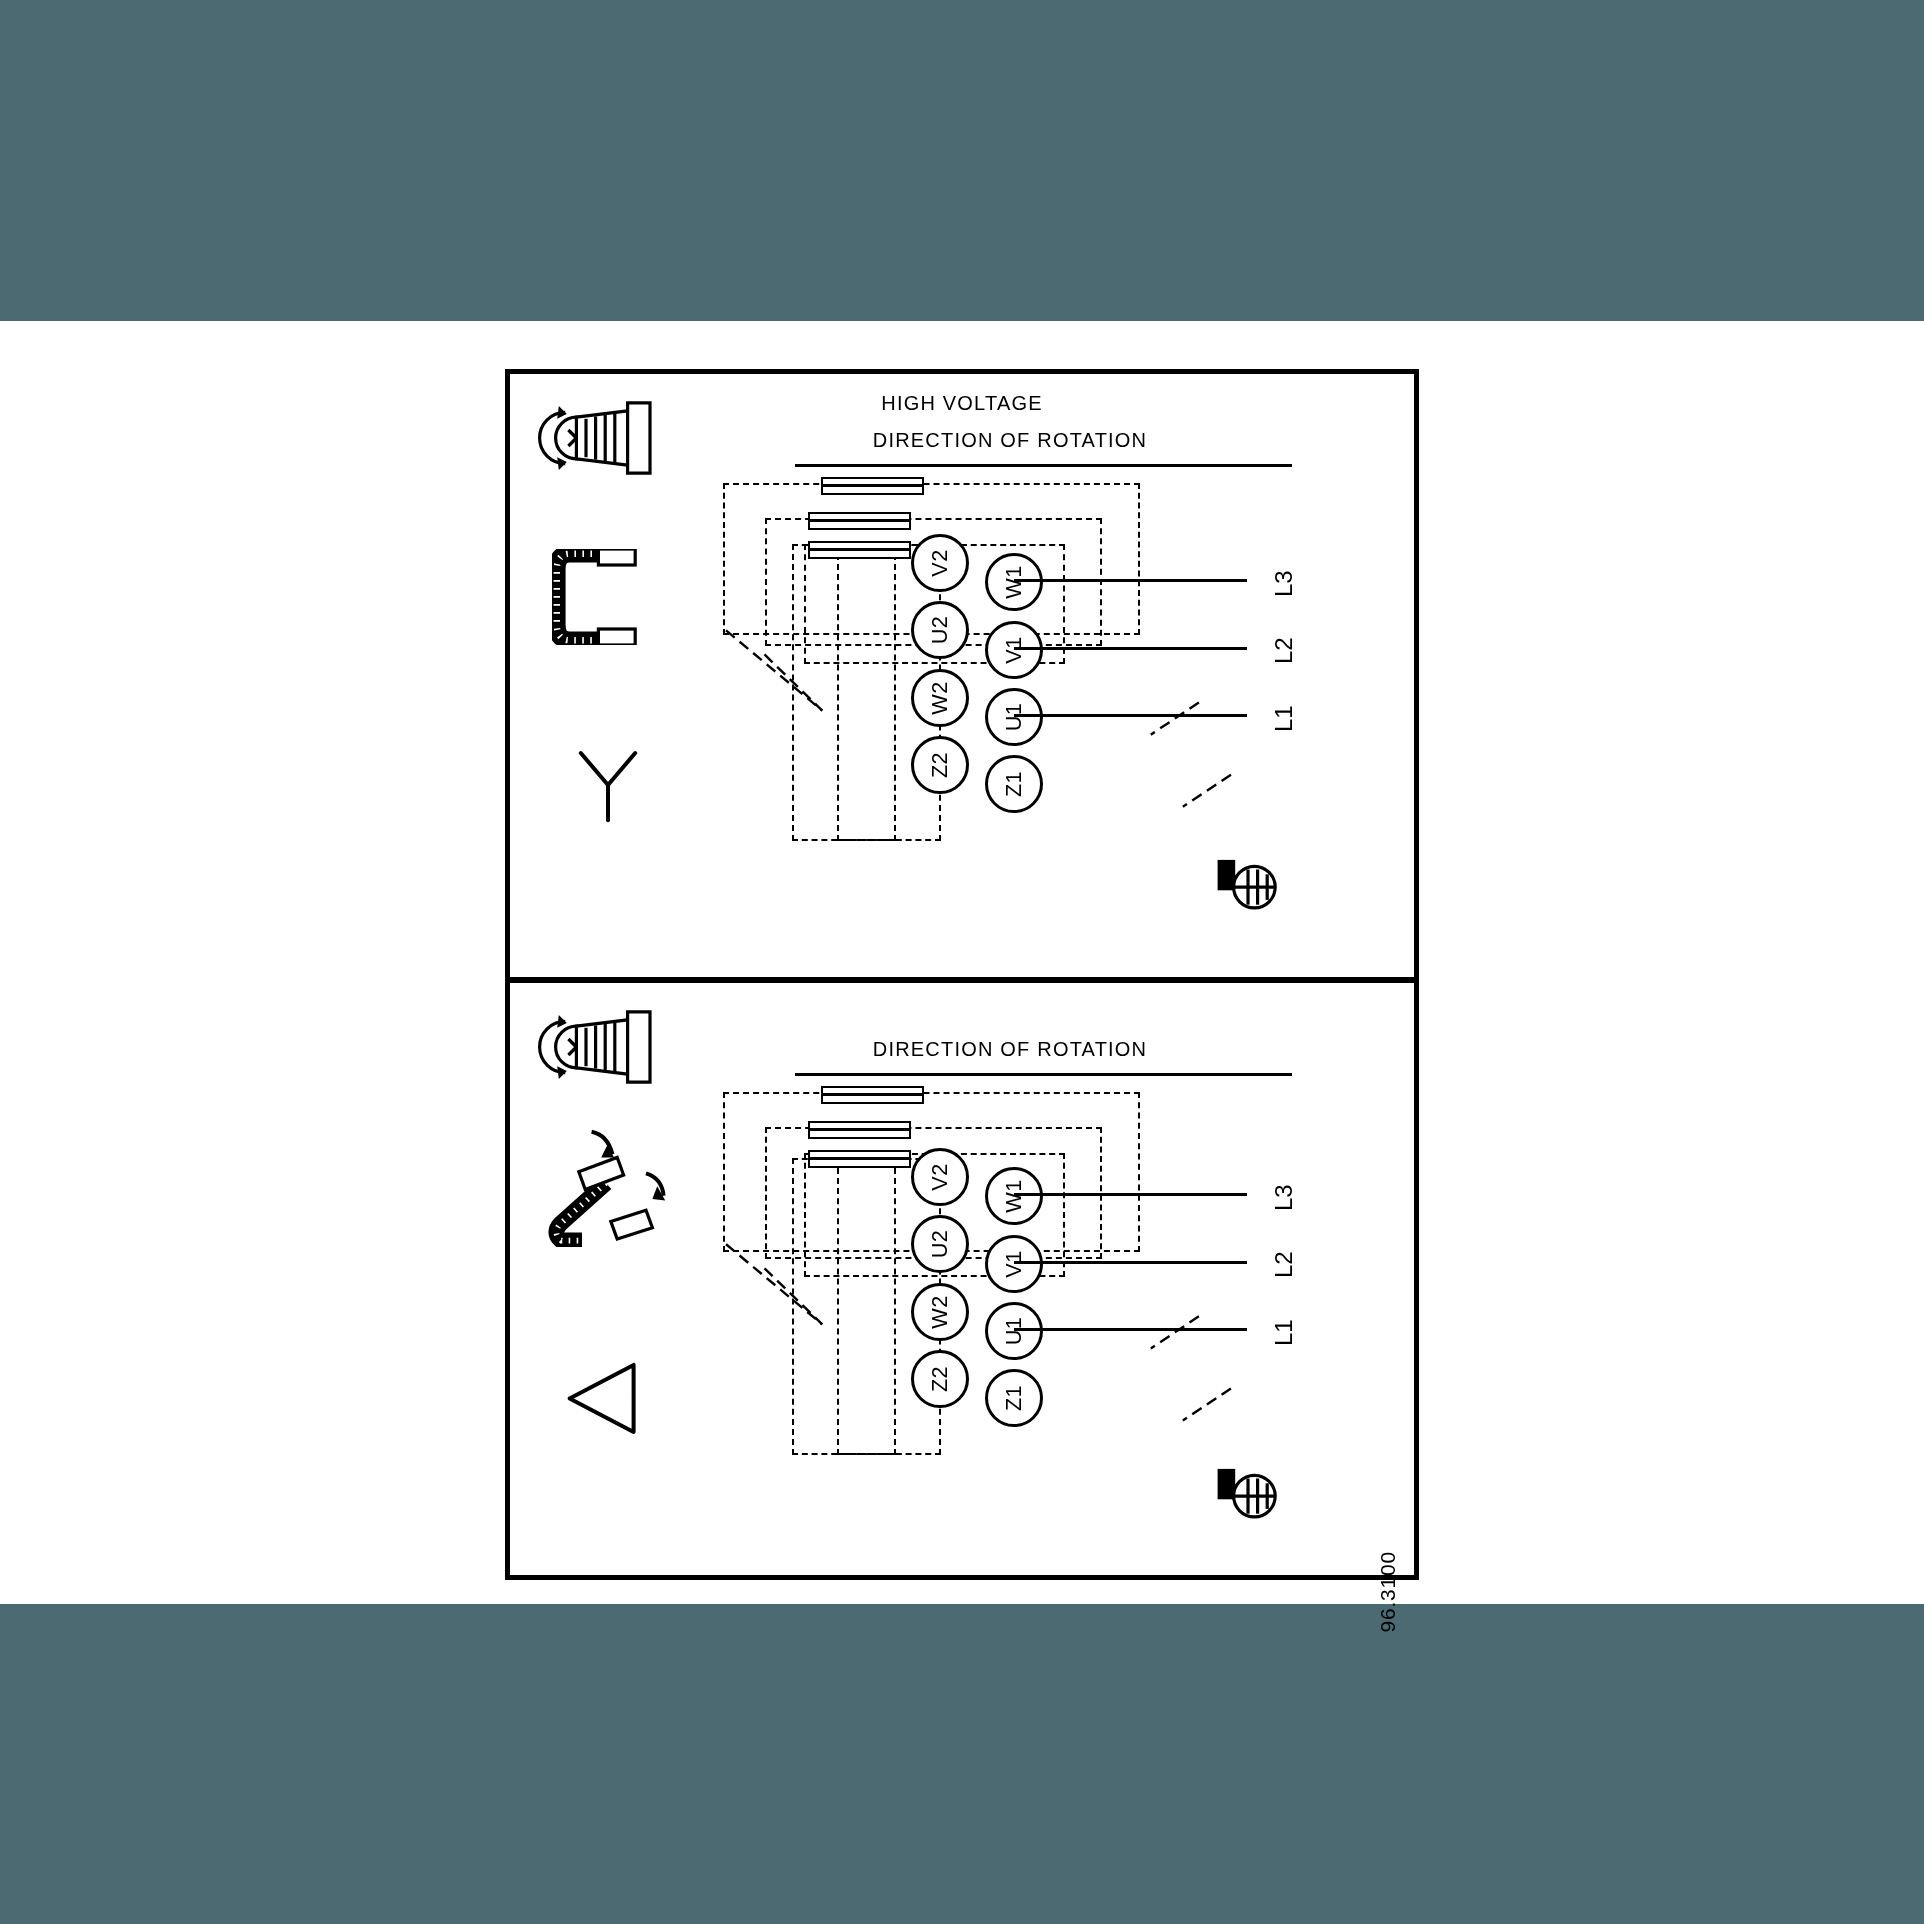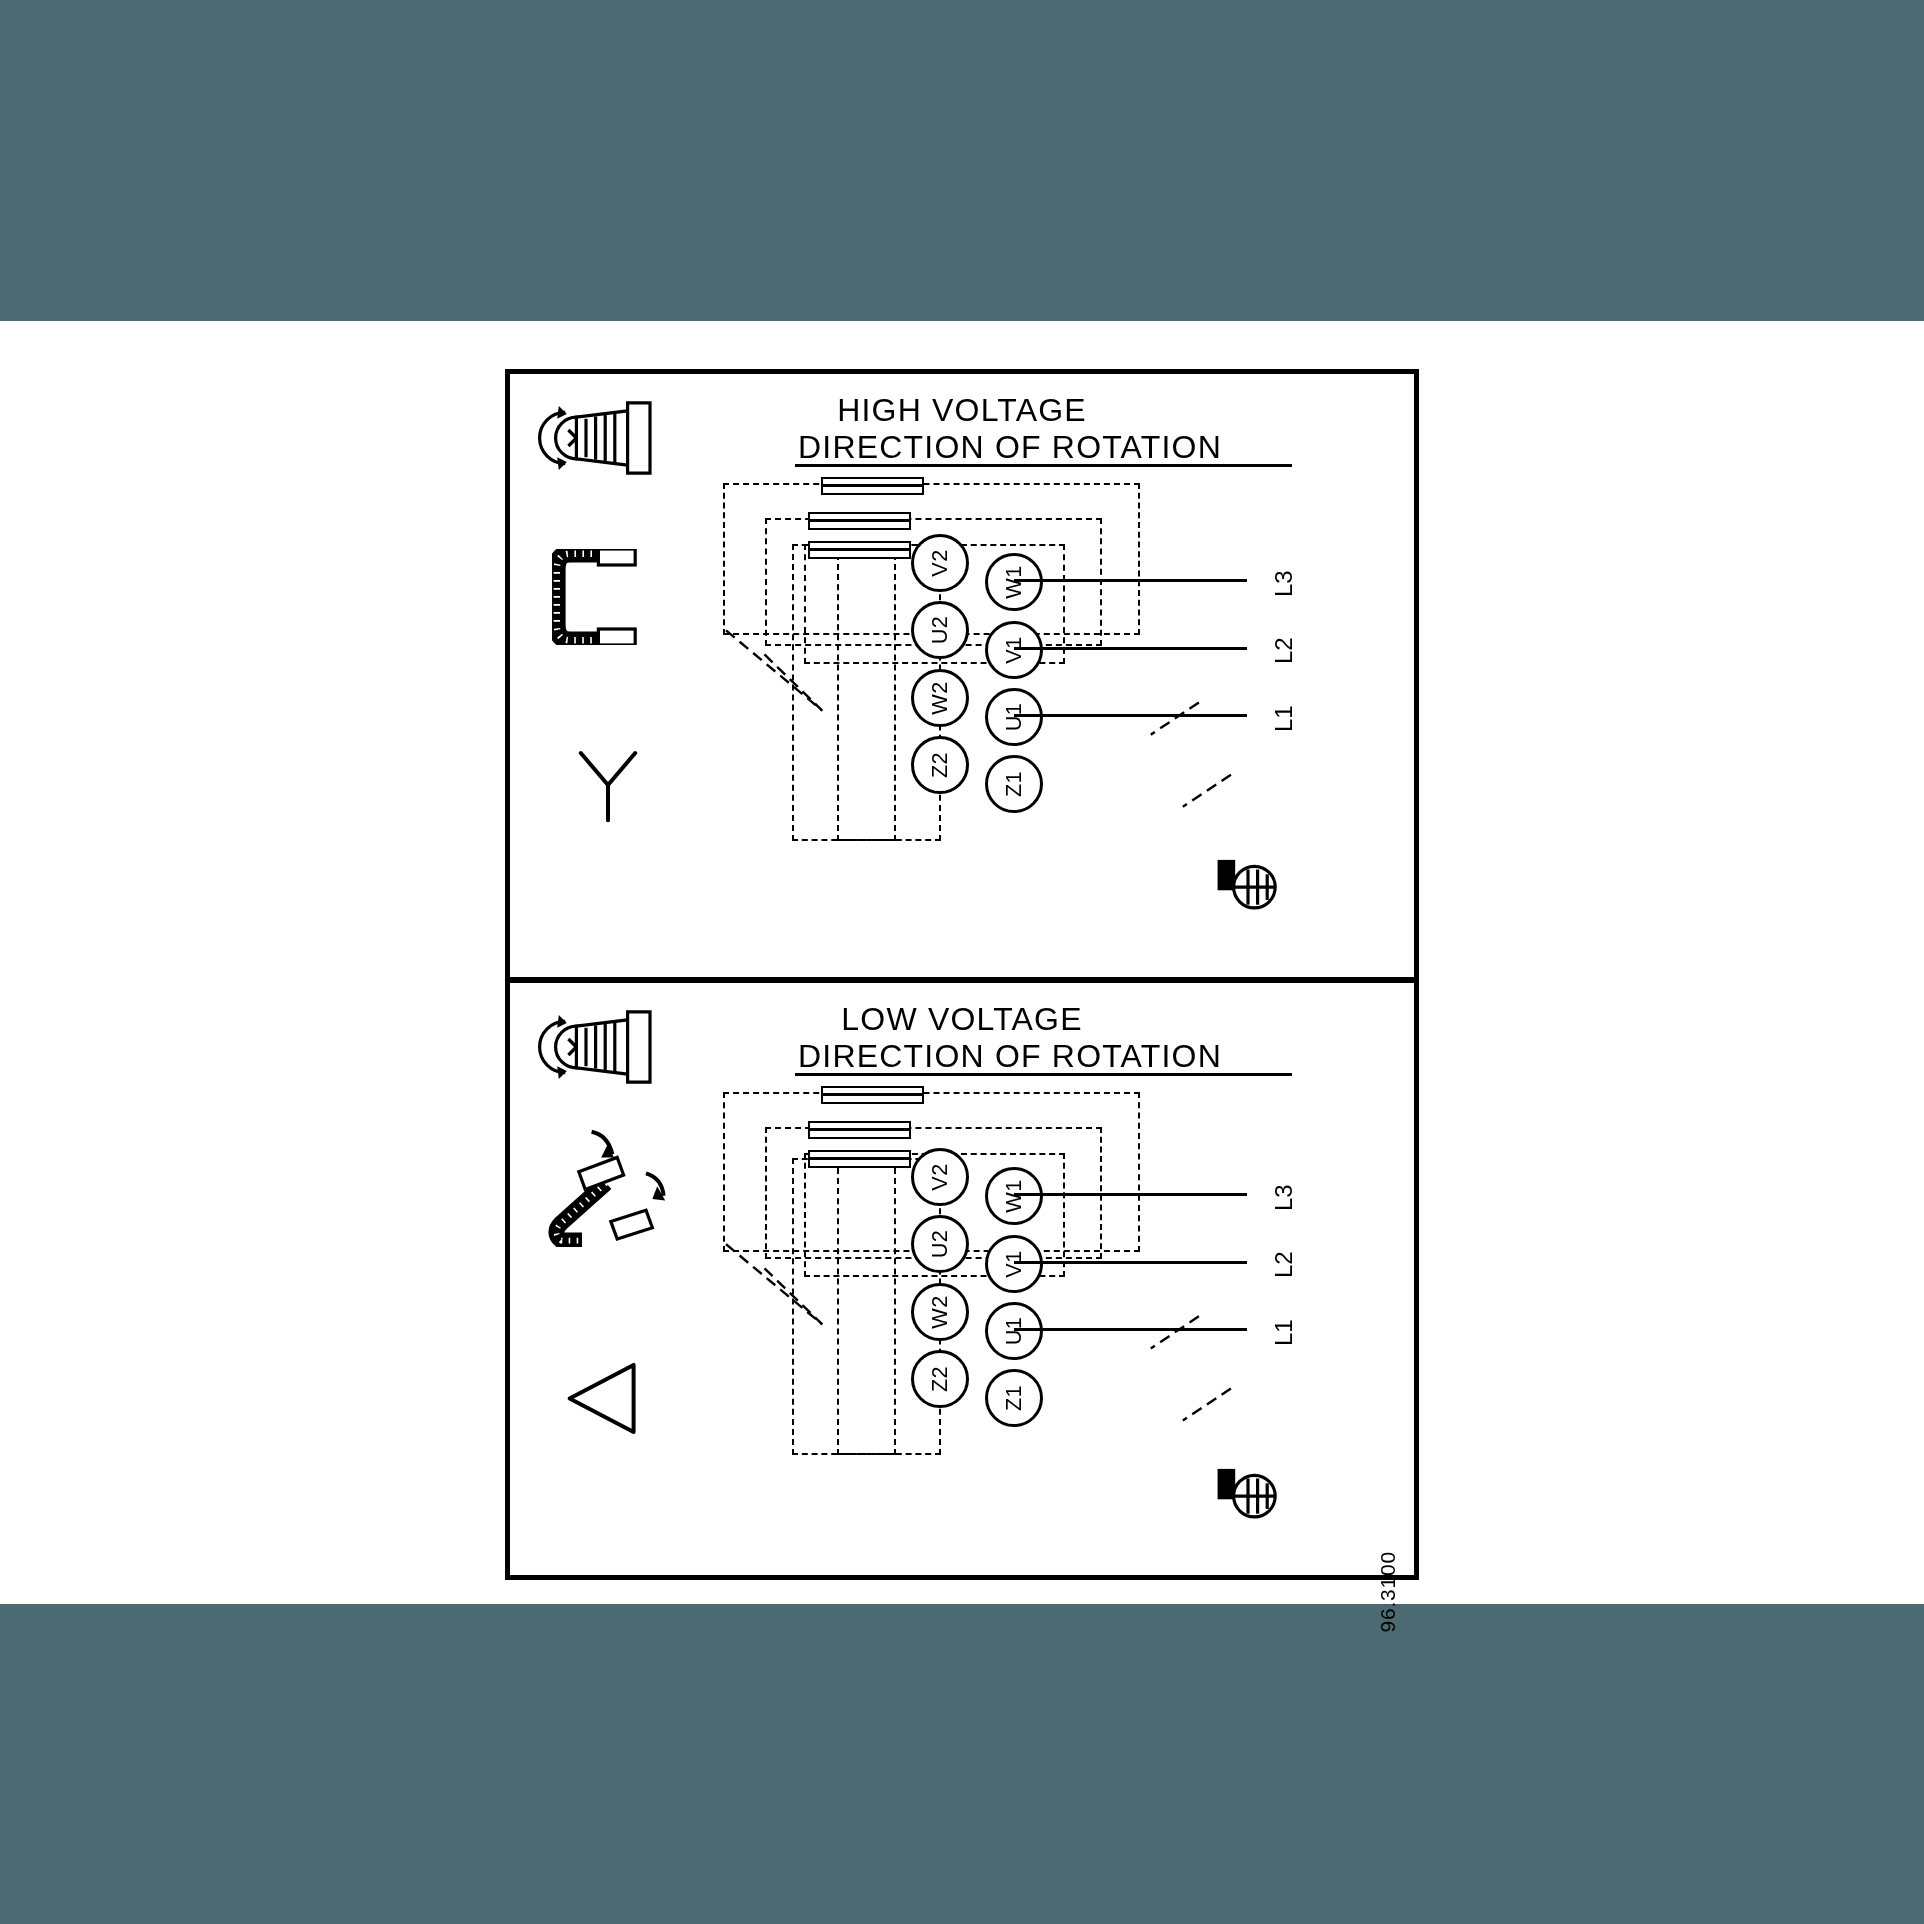--- a/index.html
+++ b/index.html
@@ -57,21 +57,21 @@
     width: 100%;
   }
   .panel-high { top: 0; height: 603px; }
   .panel-low { top: 609px; height: 597px; }
 
   .title {
     position: absolute;
     left: 0;
     width: 100%;
     text-align: center;
-    font-size: 32px;
+    font-size: 20px;
     letter-spacing: 1.2px;
     color: #000;
   }
   .title-1 { top: 17.6px; }
   .title-2 { top: 55px; margin-left: 48px; }
   .title-rule {
     position: absolute;
     left: 285px;
     top: 90px;
     width: 497px;
@@ -278,21 +278,20 @@
             <line x1="40" y1="18" x2="40" y2="62"></line>
             <line x1="52" y1="18" x2="52" y2="62"></line>
             <line x1="64" y1="24" x2="64" y2="56"></line>
           </g>
         </svg>
       </div>
     </div>
 
     <div class="panel panel-low">
 
-      <div class="title title-1">LOW VOLTAGE</div>
       <div class="title title-2">DIRECTION OF ROTATION</div>
       <div class="title-rule"></div>
 
       <div class="icon-svg" style="left:28px; top:24px;">
         <svg width="128" height="88" viewBox="0 0 160 110">
           <g fill="none" stroke="#000" stroke-width="4">
             <path d="M34 18 A30 30 0 1 0 34 82"></path>
             <path d="M26 10 L36 20 L24 26 Z" fill="#000" stroke="none"></path>
             <path d="M26 90 L36 80 L24 74 Z" fill="#000" stroke="none"></path>
             <circle cx="48" cy="50" r="26" fill="#fff"></circle>

